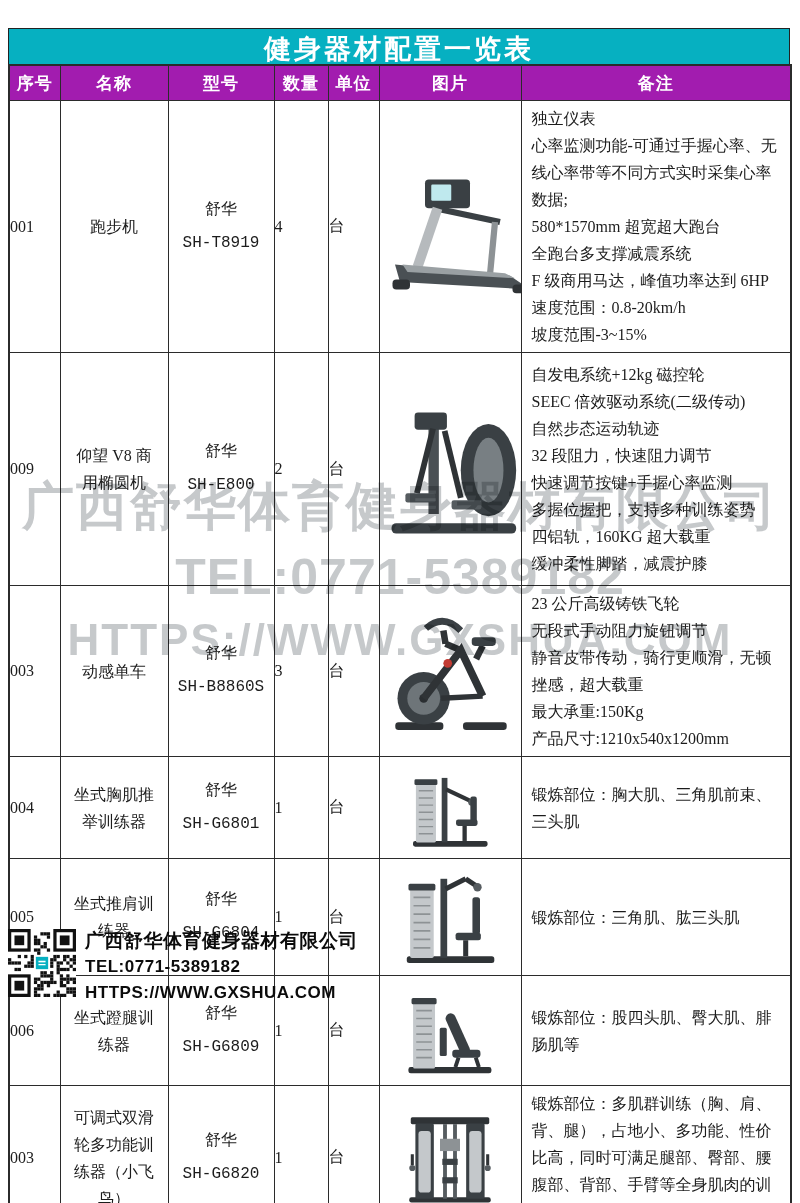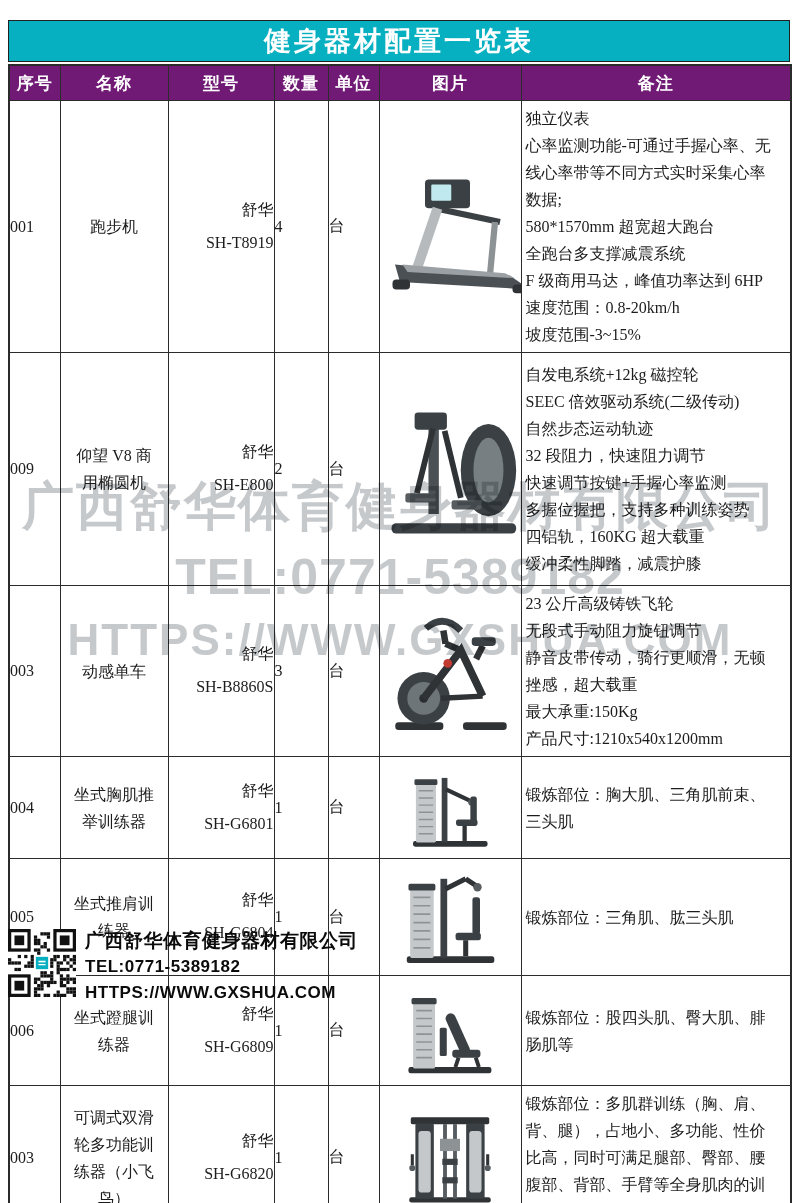--- a/index.html
+++ b/index.html
@@ -1,36 +1,36 @@
 <!DOCTYPE html>
 <html><head>
 <meta charset="utf-8">
 <style>
   html,body{margin:0;padding:0;}
   .page{position:relative;width:800px;height:1203px;background:#ffffff;overflow:hidden;
         font-family:"Liberation Serif","DejaVu Serif",serif;color:#1c1c1c;}
   
-  .title-bar{position:absolute;left:8px;top:20px;width:780px;height:40px;
+  .title-bar{position:absolute;left:8px;top:28px;width:780px;height:40px;
              background:#06b0c1;border:1px solid #222;display:flex;align-items:center;justify-content:center;}
   .title-bar span{color:#fff;font-family:"Liberation Sans","DejaVu Sans",sans-serif;
                   font-weight:bold;font-size:27px;letter-spacing:3px;}
   
   .tbl-wrap{position:absolute;left:8px;top:64px;width:782px;}
   table{border-collapse:collapse;table-layout:fixed;width:782px;border:2px solid #2b2b2b;}
   th,td{border:1px solid #2b2b2b;vertical-align:middle;padding:0;overflow:hidden;}
-  th{background:#701a75;color:#fff;font-family:Liberation Serif, serif;
+  th{background:#a21caf;color:#fff;font-family:Liberation Serif, serif;
      font-weight:bold;font-size:17px;height:34px;letter-spacing:1px;}
   td{font-size:16px;}
   .c-index,.c-qty,.c-unit{text-align:left;}
   .c-name{text-align:center;padding:17px 11px;line-height:27px;}
-  .c-model{text-align:right;line-height:1.3;}
+  .c-model{text-align:center;line-height:1.3;font-family:Liberation Mono, monospace;}
   .c-model .brand{margin-bottom:12px;}
   .c-pic{text-align:center;}
   .c-pic svg{display:inline-block;vertical-align:middle;}
-  .c-remarks{padding:4px 10px 4px 4px;}
+  .c-remarks{padding:4px 10px 4px 10px;}
   .remark-line{line-height:27px;}
   
   .watermark{position:absolute;left:0;top:0;width:800px;height:1203px;pointer-events:none;
              mix-blend-mode:multiply;opacity:.5;z-index:5;}
   .wm-line{position:absolute;left:0;width:800px;text-align:center;color:#8e9398;
            font-family:"Liberation Sans","DejaVu Sans",sans-serif;font-weight:bold;white-space:nowrap;}
   .wm-1{top:472px;font-size:52px;letter-spacing:2px;}
   .wm-2{top:548px;font-size:50px;letter-spacing:1px;}
   .wm-3{top:615px;font-size:44px;letter-spacing:2px;}
   

